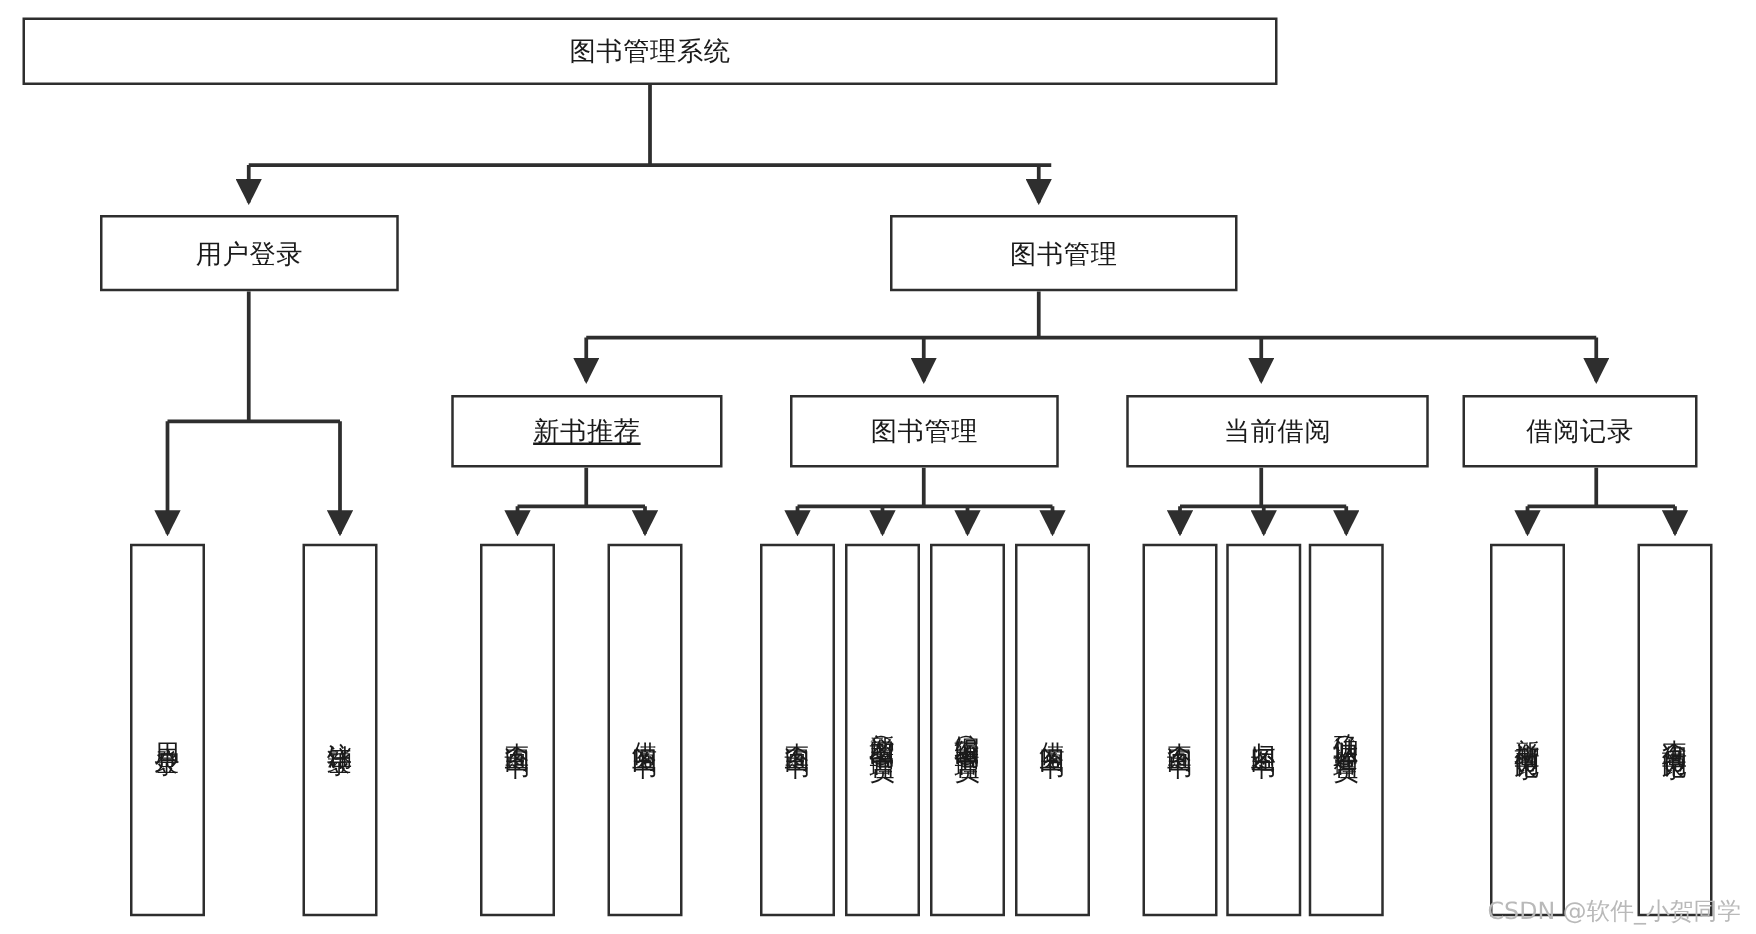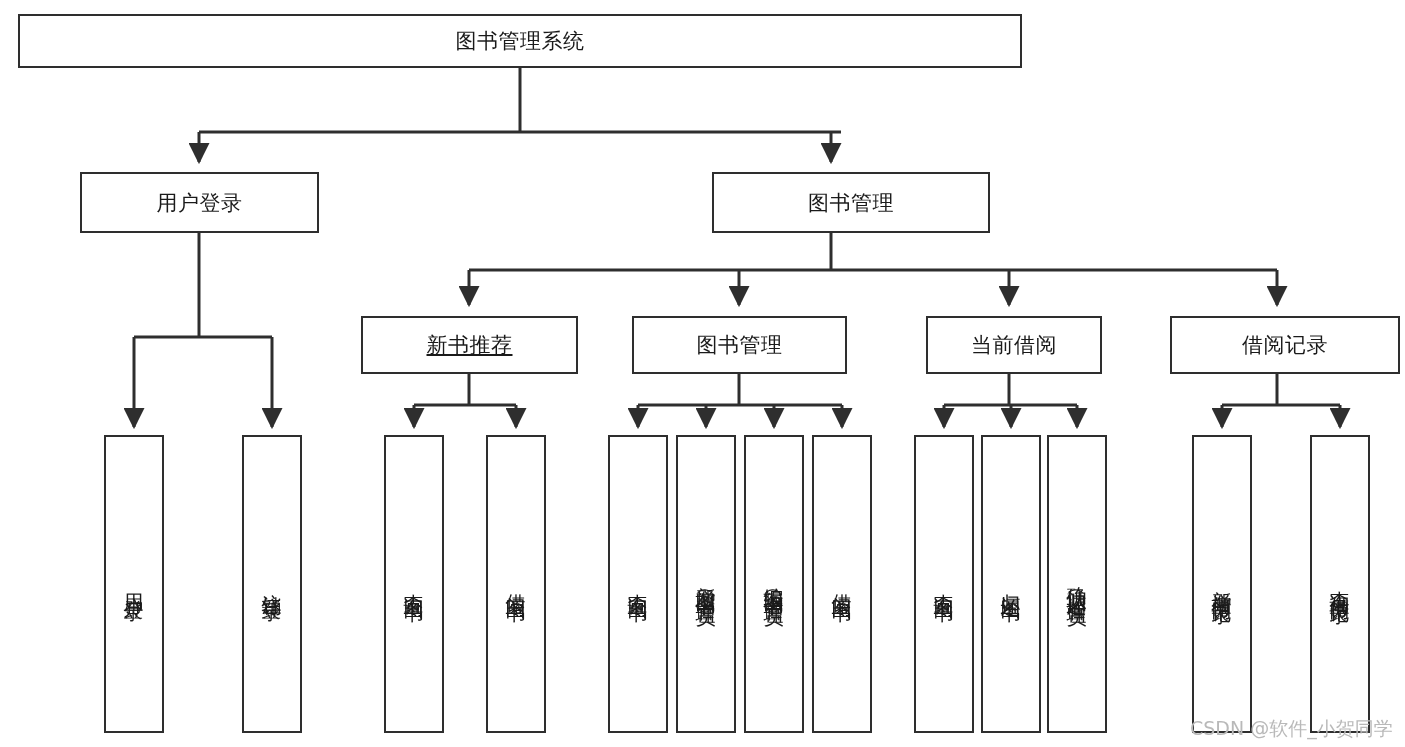--- a/index.html
+++ b/index.html
@@ -130,24 +130,24 @@
   <div class="node horiz" style="left:712px; top:172px; width:278px; height:61px;">
     <span>图书管理</span>
   </div>
 
   <div class="node horiz" style="left:361px; top:316px; width:217px; height:58px;text-decoration:underline;">
     <span>新书推荐</span>
   </div>
   <div class="node horiz" style="left:632px; top:316px; width:215px; height:58px;">
     <span>图书管理</span>
   </div>
-  <div class="node horiz" style="left:901px; top:316px; width:176px; height:58px;margin-left:25px;">
+  <div class="node horiz" style="left:901px; top:316px; width:242px; height:58px;">
     <span>当前借阅</span>
   </div>
-  <div class="node horiz" style="left:1170px; top:316px; width:230px; height:58px;">
+  <div class="node horiz" style="left:1170px; top:316px; width:188px; height:58px;">
     <span>借阅记录</span>
   </div>
 
   <div class="node vert" style="left:104px; top:435px; width:60px; height:298px;">
     <div class="vert-wrap">
         <span>用户登录</span>
       </div>
   </div>
   <div class="node vert" style="left:242px; top:435px; width:60px; height:298px;">
     <div class="vert-wrap">

